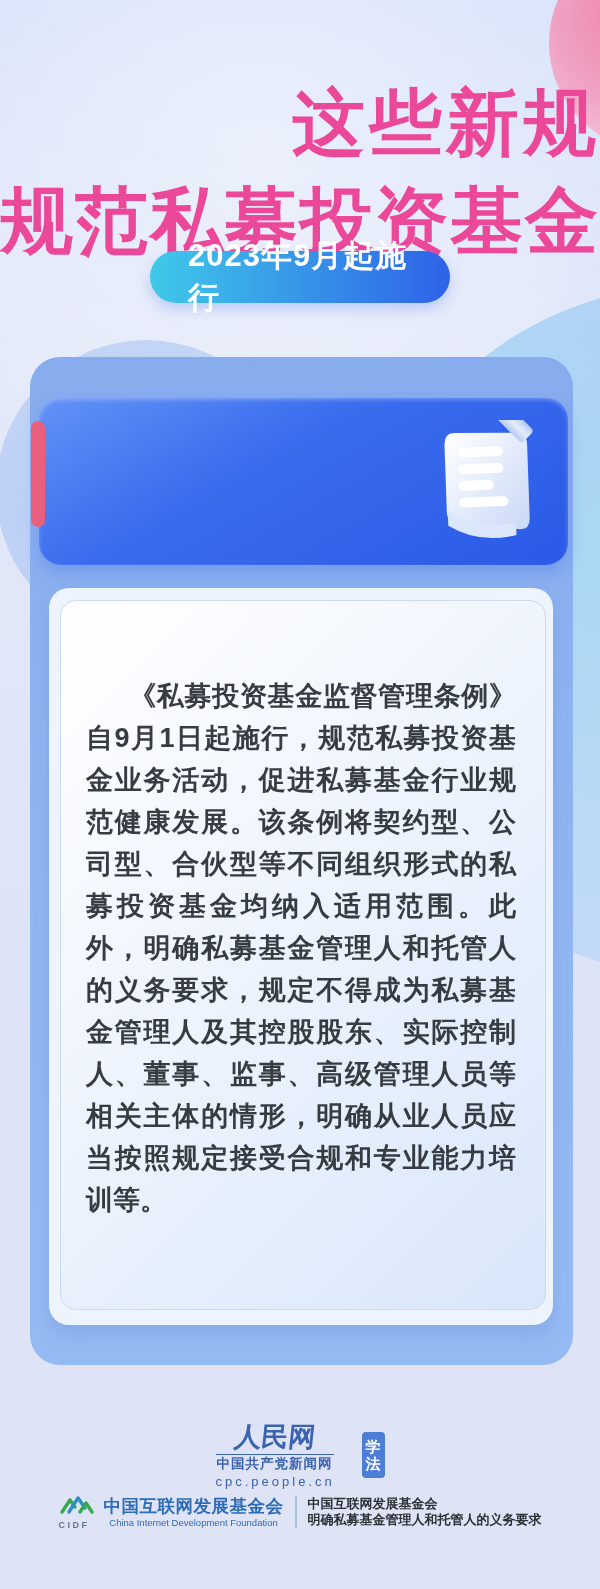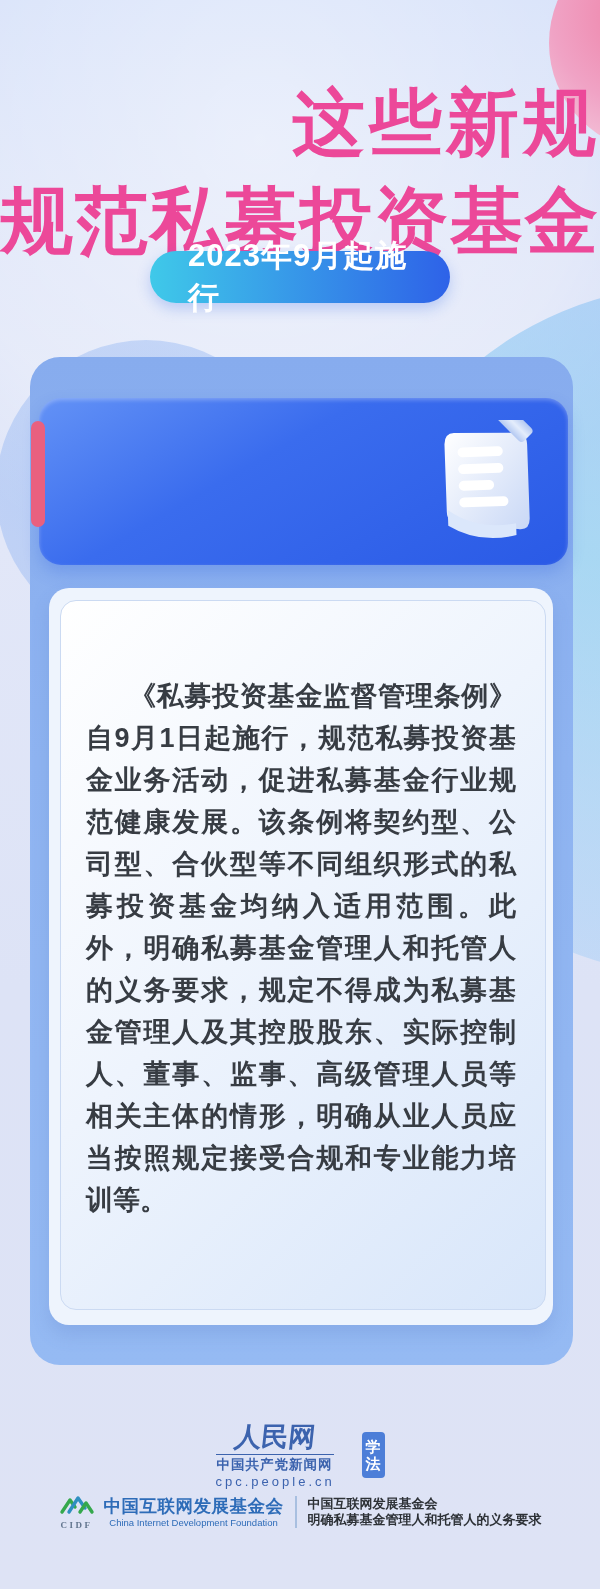--- a/index.html
+++ b/index.html
@@ -55,32 +55,32 @@
     padding:74px 29px 0 25px;
     font-size:27px; line-height:42px; font-weight:600; color:#373c43;
     text-align:justify; text-indent:1.6em; }
 
   
   .footer-row1 { left:0; top:1422px; width:600px; z-index:2;
     display:flex; justify-content:center; align-items:center; gap:28px; }
   .people-block { text-align:center; color:#3c63ae; width:118px; }
   .people-name { font-size:27px; font-weight:700; line-height:30px; transform:skewX(-6deg); }
   .people-rule { height:1px; background:#3c63ae; margin:2px 0 2px 0; }
-  .people-site { font-size:13.5px; font-weight:800; letter-spacing:1px; line-height:16px; }
+  .people-site { font-size:13.5px; font-weight:800; letter-spacing:1px; line-height:16px;font-family:Liberation Mono, monospace; }
   .people-domain { font-size:13px; font-weight:400; letter-spacing:3px; line-height:13px; margin-top:2px; }
   .xuefa-block { display:flex; align-items:center; }
   .xuefa-badge { width:23px; height:46px; border-radius:4px; background:#4c7ed8;
     display:flex; flex-direction:column; align-items:center; justify-content:center; gap:1px; }
   .xuefa-badge span { color:#fff; font-size:15px; font-weight:800; line-height:16px; }
   .xuefa-wordmark { margin-left:9px; color:#4c7ed8; font-size:34px; font-weight:900;
     font-style:italic; letter-spacing:3px; }
 
   .footer-row2 { left:0; top:1494px; width:600px; z-index:2;
     display:flex; justify-content:center; align-items:center; }
-  .cidf-logo { text-align:center; margin-right:9px;font-family:Liberation Serif, serif; }
+  .cidf-logo { margin-right:9px; }
   .cidf-acronym { font-size:9px; font-weight:700; color:#62758e; letter-spacing:2.5px; margin-top:1px; }
   .cidf-names { margin-right:10px; }
   .cidf-cn { font-size:17.5px; font-weight:600; color:#2e6cb8; letter-spacing:.5px; line-height:20px; }
   .cidf-en { font-size:9.5px; color:#2e6cb8; line-height:12px; margin-top:1px;text-align:center; }
   .footer-divider { width:2px; height:32px; background:#a8bfe0; margin:0 11px 0 1px; }
   .credit { color:#2d3136; font-weight:800; font-size:13px; line-height:16px; }
 </style>
 </head>
 <body>
 

